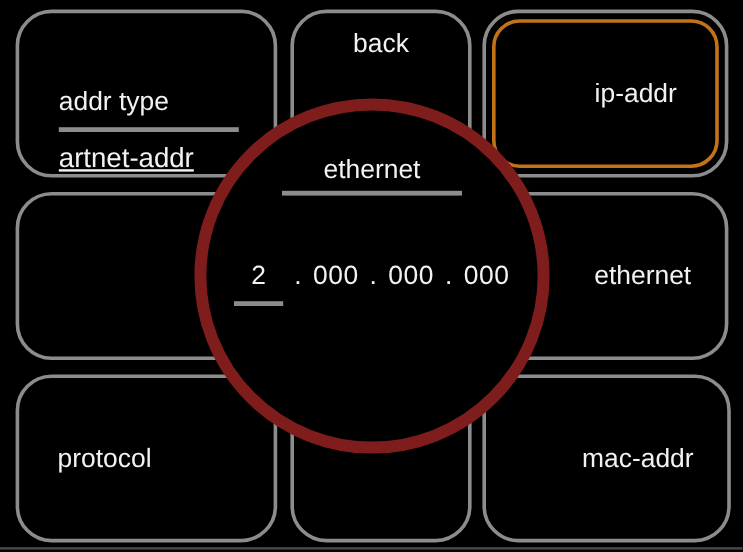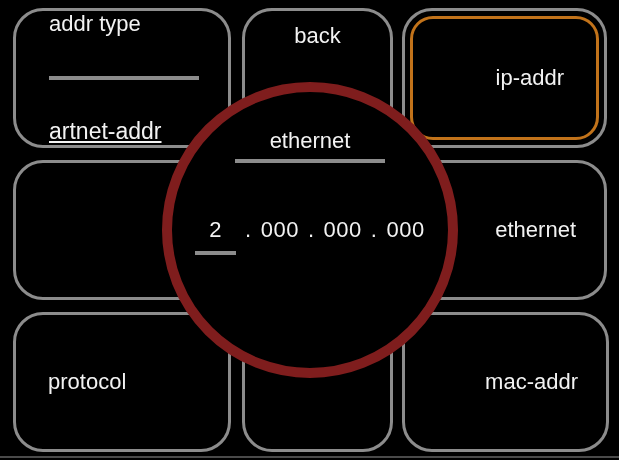--- a/index.html
+++ b/index.html
@@ -13,21 +13,21 @@
   }
   .tile {
     position: absolute;
     background: #000000;
     border: 3px solid #8c8c8c;
     border-radius: 30px;
     box-sizing: border-box;
     font-size: 22px;
   }
   .tile-addr-type { left: 13px; top: 8px; width: 218px; height: 140px;
-    display: flex; flex-direction: column; justify-content: space-between;
+    display: flex; flex-direction: column; justify-content: flex-end;
     align-items: flex-start; padding-left: 33px; }
   .tile-back { left: 242px; top: 8px; width: 151px; height: 140px;
     display: flex; justify-content: center; padding-top: 12px; }
   .tile-ip-addr { left: 402px; top: 8px; width: 205px; height: 140px;
     display: flex; align-items: center; justify-content: flex-end; padding-right: 40px; }
   .tile-mid-left { left: 13px; top: 160px; width: 218px; height: 140px; }
   .tile-netmask { left: 402px; top: 160px; width: 205px; height: 140px;
     display: flex; align-items: center; justify-content: flex-end; padding-right: 28px; }
   .tile-protocol { left: 13px; top: 312px; width: 218px; height: 140px;
     display: flex; align-items: center; padding-left: 32px; }

